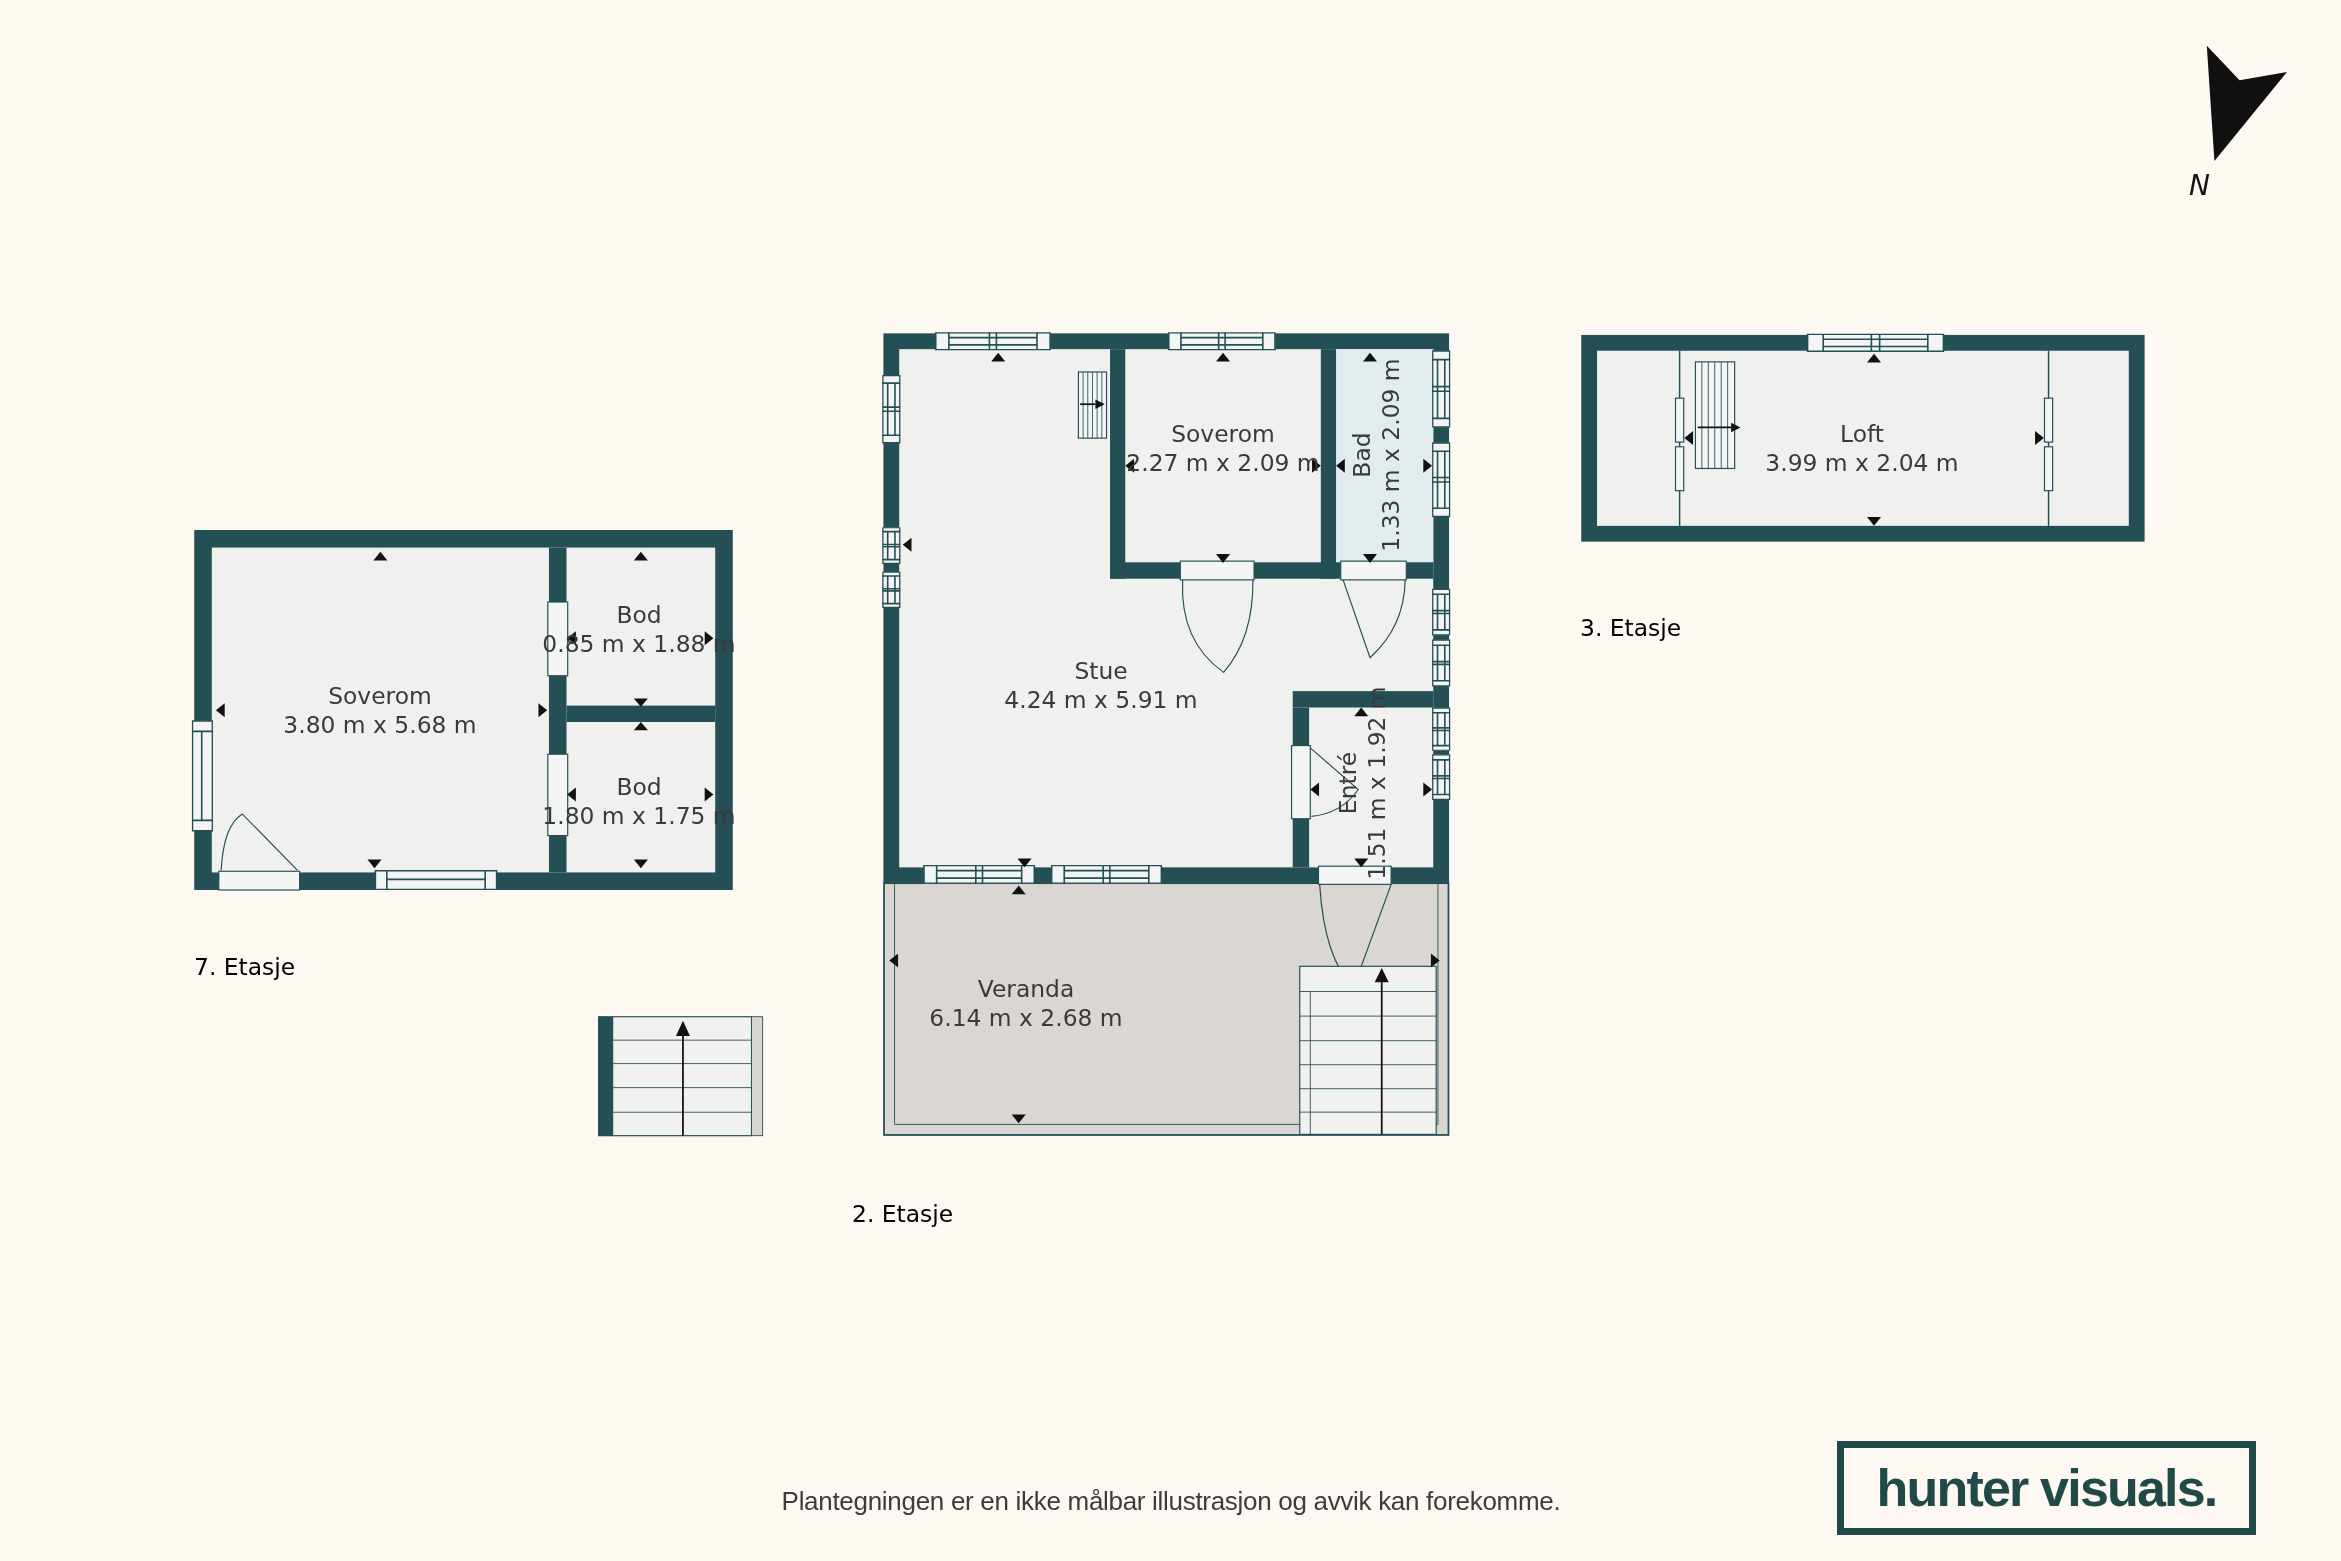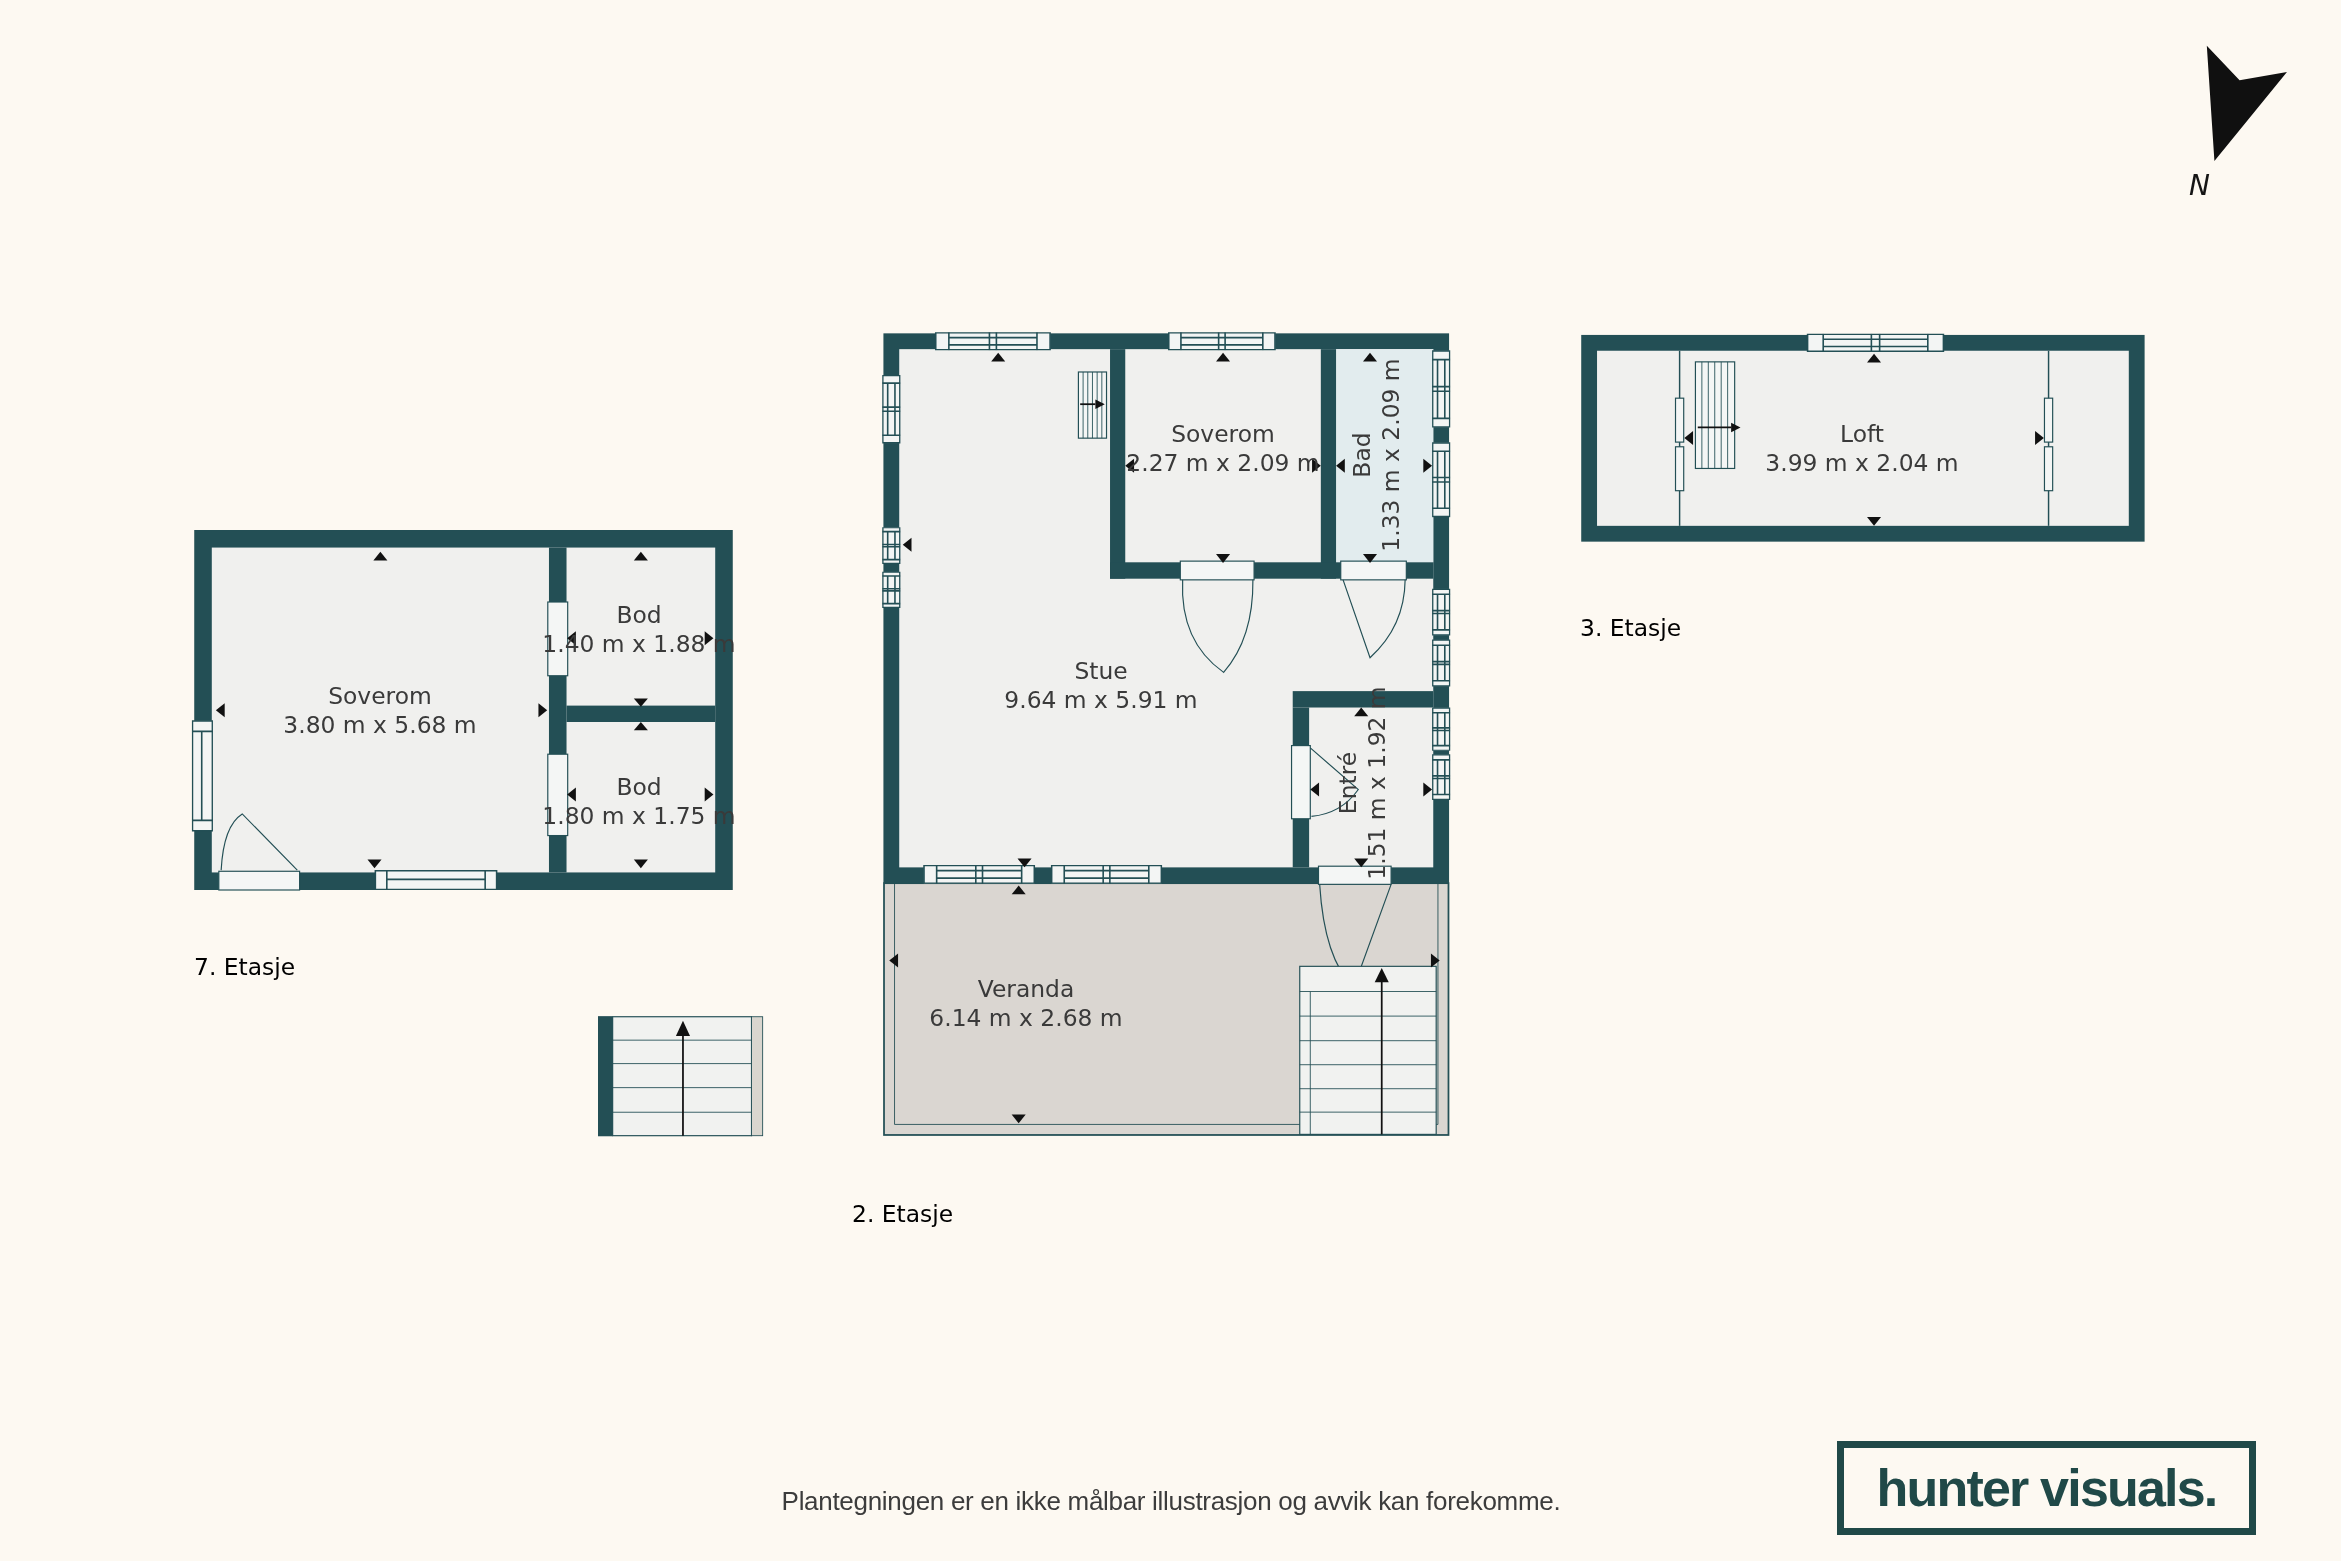--- a/index.html
+++ b/index.html
@@ -232,30 +232,30 @@
     <polygon fill="#101010" points="39,18 95,77 176,63 52,215"></polygon>
   </svg>
   <div class="north-n">N</div>
 
   <div class="rlabel" style="left:263px;top:682px">
     <div>Soverom</div>
     <div>3.80 m x 5.68 m</div>
   </div>
   <div class="rlabel" style="left:522px;top:601px">
     <div>Bod</div>
-    <div>1.40 m x 1.88 m</div>
+    <div>0.85 m x 1.88 m</div>
   </div>
   <div class="rlabel" style="left:522px;top:773px">
     <div>Bod</div>
     <div>1.80 m x 1.75 m</div>
   </div>
 
   <div class="rlabel" style="left:984px;top:657px">
     <div>Stue</div>
-    <div>9.64 m x 5.91 m</div>
+    <div>4.24 m x 5.91 m</div>
   </div>
   <div class="rlabel" style="left:1106px;top:420px">
     <div>Soverom</div>
     <div>2.27 m x 2.09 m</div>
   </div>
   <div class="rlabel rot" style="left:1260px;top:426px">
     <div>Bad</div>
     <div>1.33 m x 2.09 m</div>
   </div>
   <div class="rlabel rot" style="left:1246px;top:754px">

